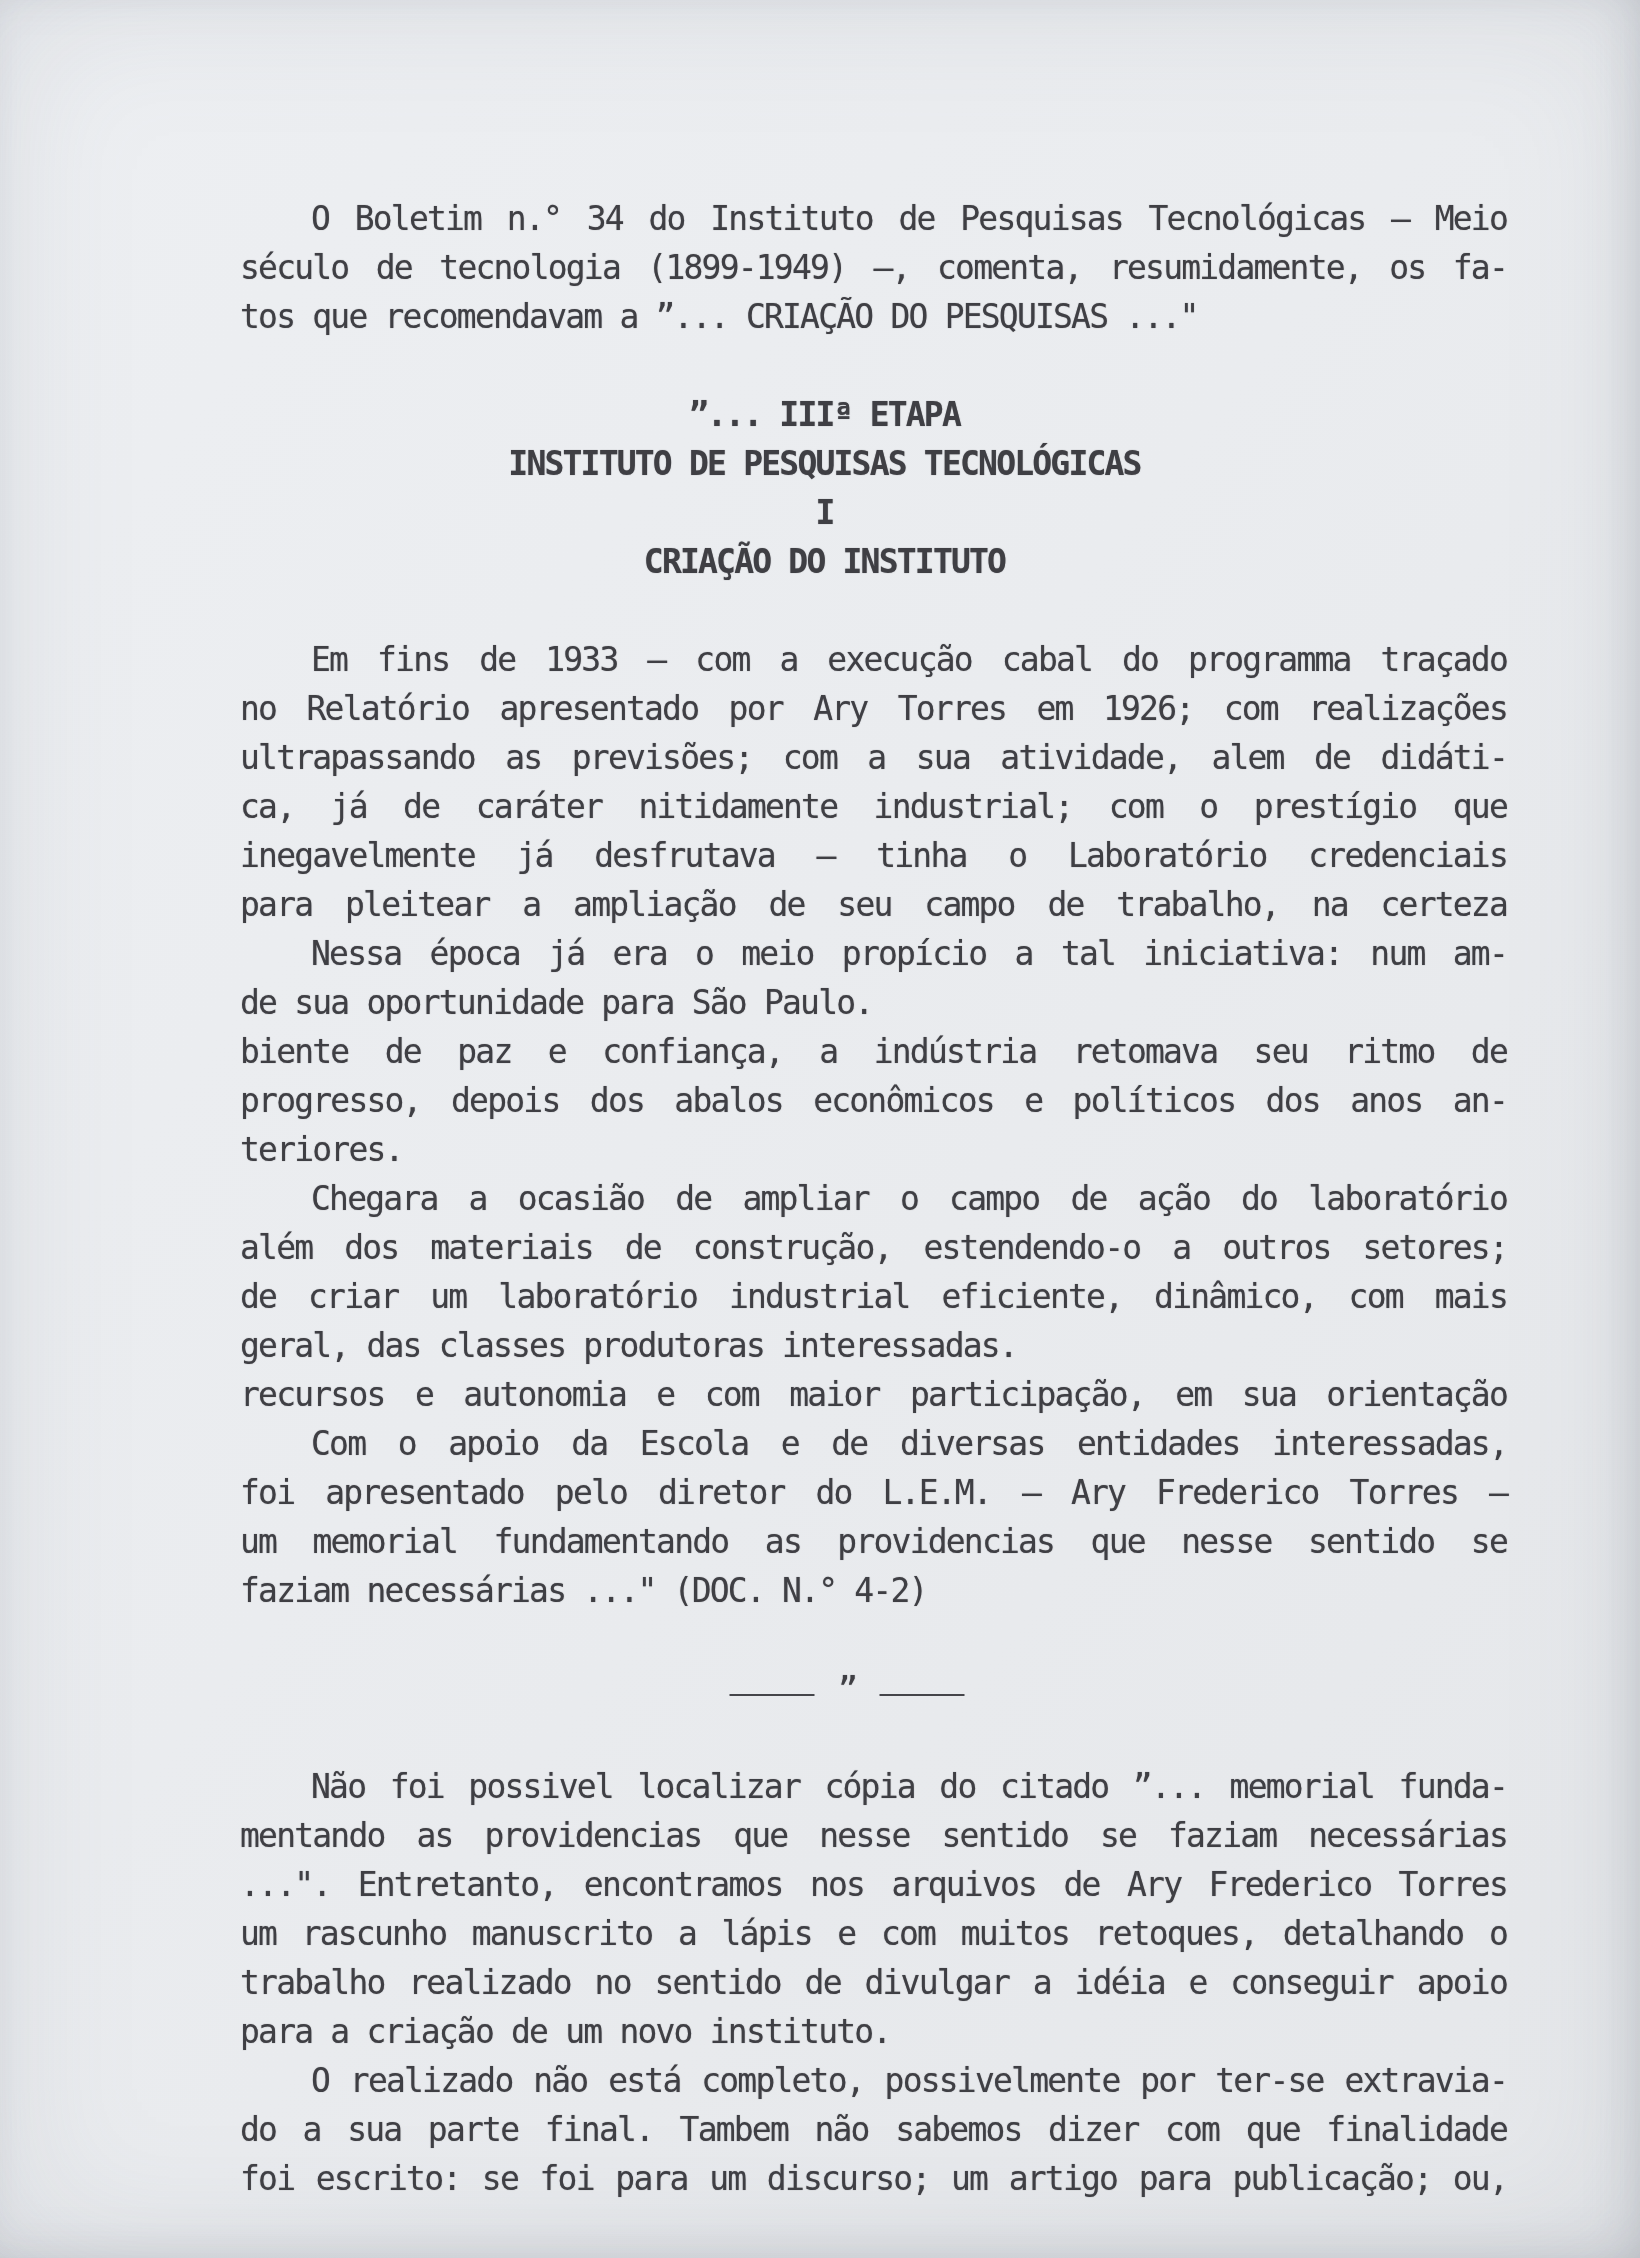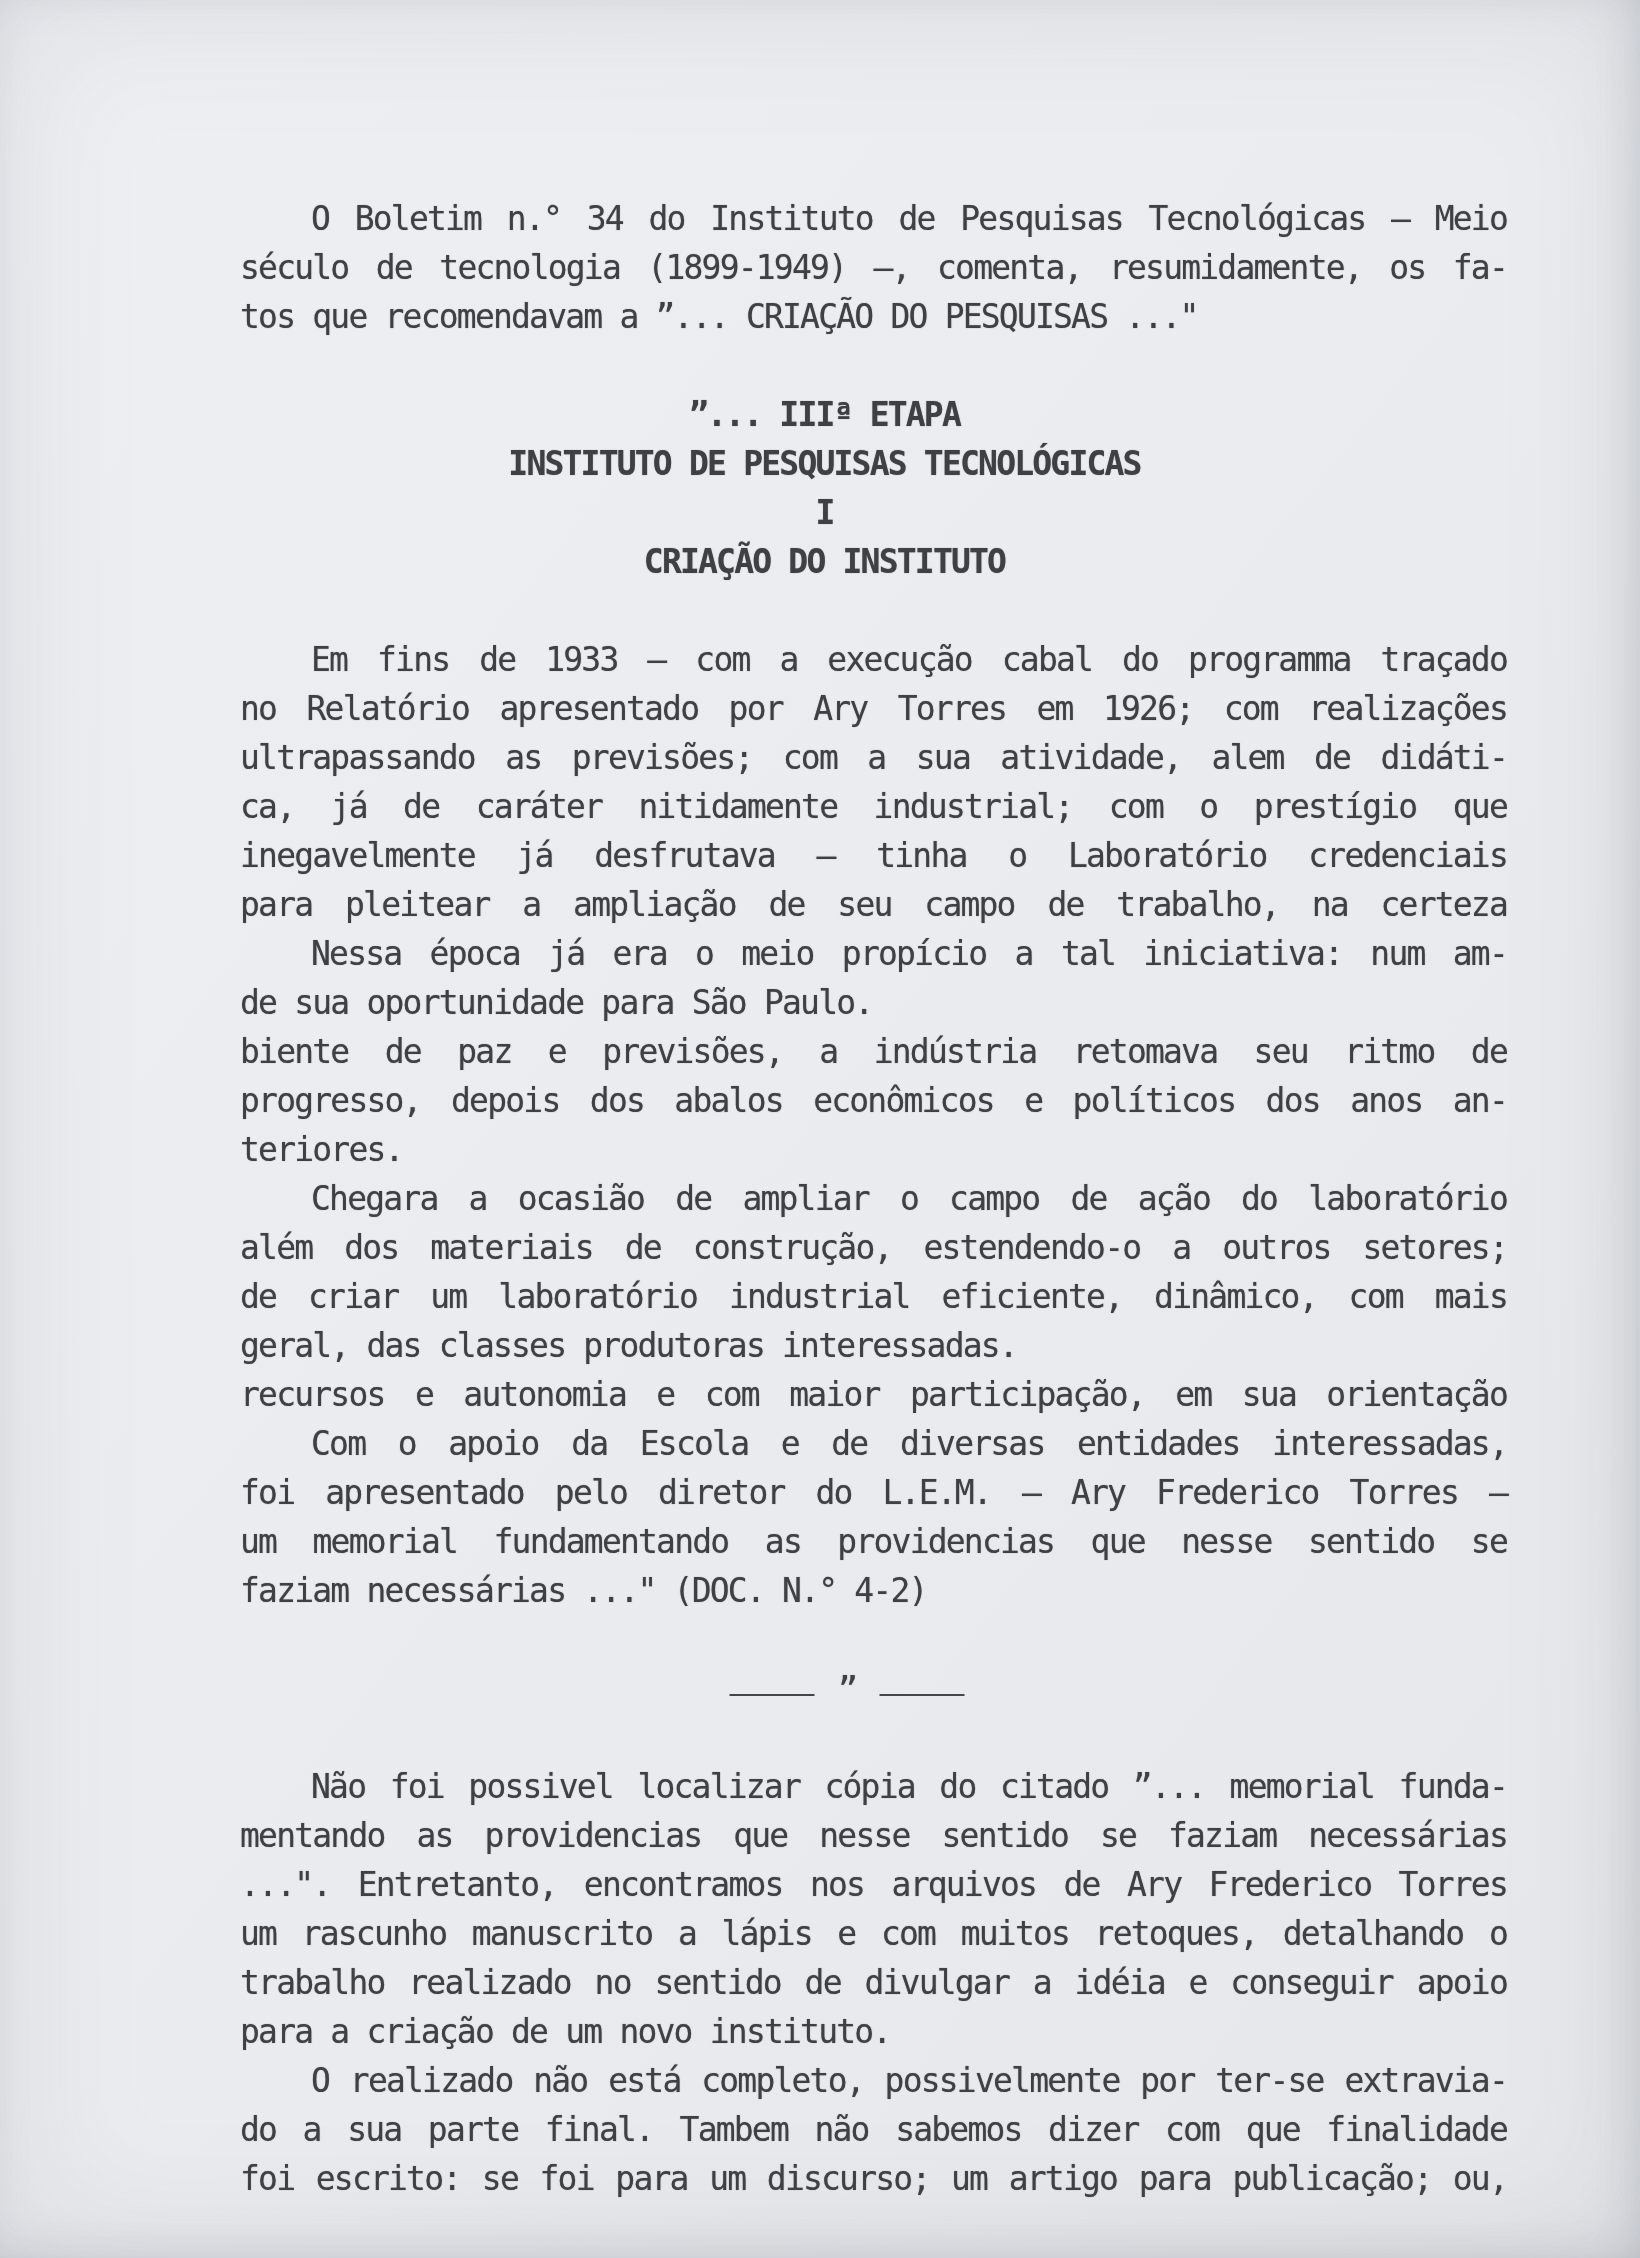--- a/index.html
+++ b/index.html
@@ -83,21 +83,21 @@
       <div class="line align-center">CRIAÇÃO DO INSTITUTO</div>
       <div class="gap"></div>
       <div class="line align-justify indent">Em fins de 1933 — com a execução cabal do programma traçado</div>
       <div class="line align-justify">no Relatório apresentado por Ary Torres em 1926; com realizações</div>
       <div class="line align-justify">ultrapassando as previsões; com a sua atividade, alem de didáti-</div>
       <div class="line align-justify">ca, já de caráter nitidamente industrial; com o prestígio que</div>
       <div class="line align-justify">inegavelmente já desfrutava — tinha o Laboratório credenciais</div>
       <div class="line align-justify">para pleitear a ampliação de seu campo de trabalho, na certeza</div>
       <div class="line align-justify indent">Nessa época já era o meio propício a tal iniciativa: num am-</div>
       <div class="line align-left">de sua oportunidade para São Paulo.</div>
-      <div class="line align-justify">biente de paz e previsões, a indústria retomava seu ritmo de</div>
+      <div class="line align-justify">biente de paz e confiança, a indústria retomava seu ritmo de</div>
       <div class="line align-justify">progresso, depois dos abalos econômicos e políticos dos anos an-</div>
       <div class="line align-left">teriores.</div>
       <div class="line align-justify indent">Chegara a ocasião de ampliar o campo de ação do laboratório</div>
       <div class="line align-justify">além dos materiais de construção, estendendo-o a outros setores;</div>
       <div class="line align-justify">de criar um laboratório industrial eficiente, dinâmico, com mais</div>
       <div class="line align-left">geral, das classes produtoras interessadas.</div>
       <div class="line align-justify">recursos e autonomia e com maior participação, em sua orientação</div>
       <div class="line align-justify indent">Com o apoio da Escola e de diversas entidades interessadas,</div>
       <div class="line align-justify">foi apresentado pelo diretor do L.E.M. — Ary Frederico Torres —</div>
       <div class="line align-justify">um memorial fundamentando as providencias que nesse sentido se</div>

